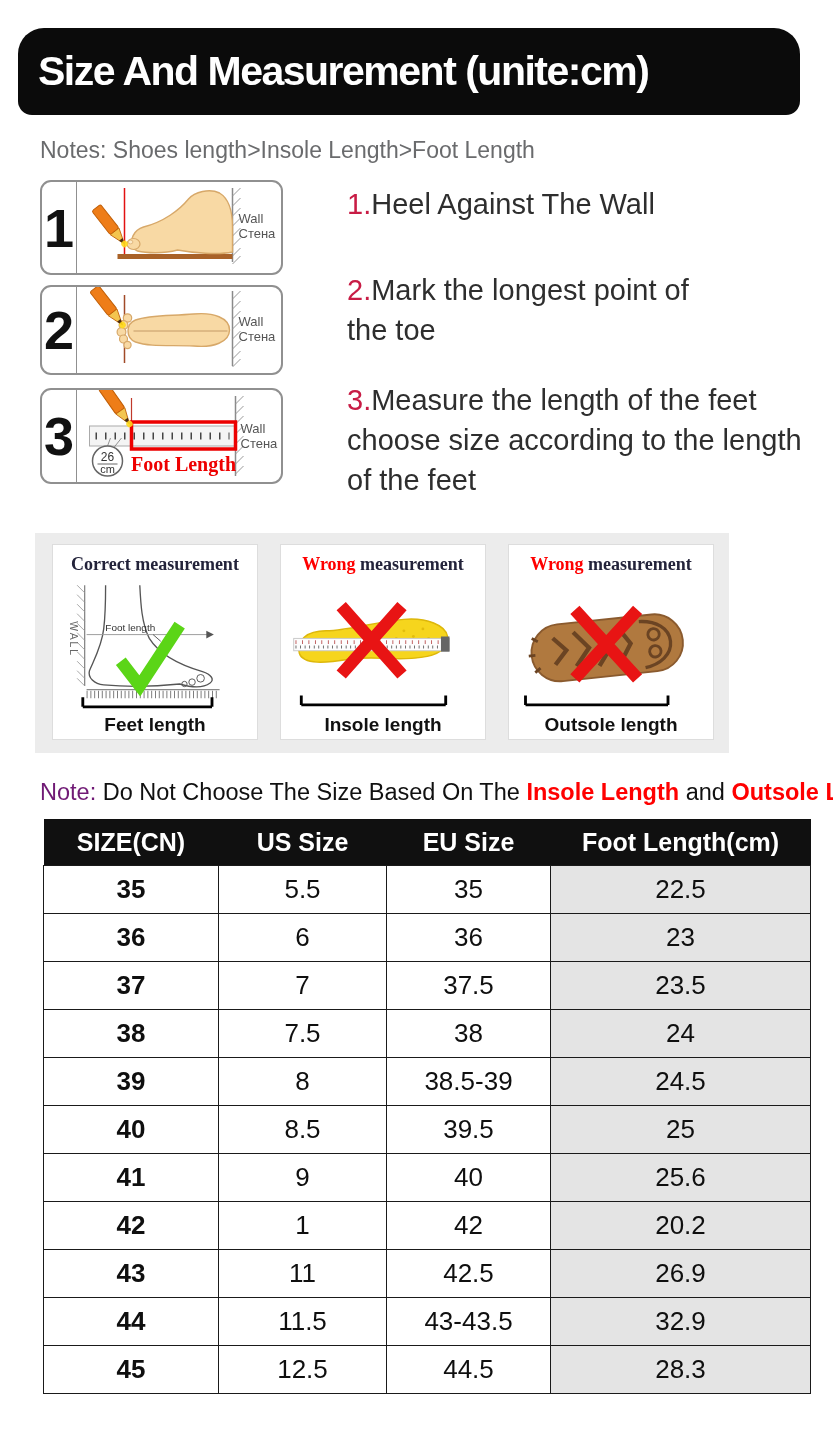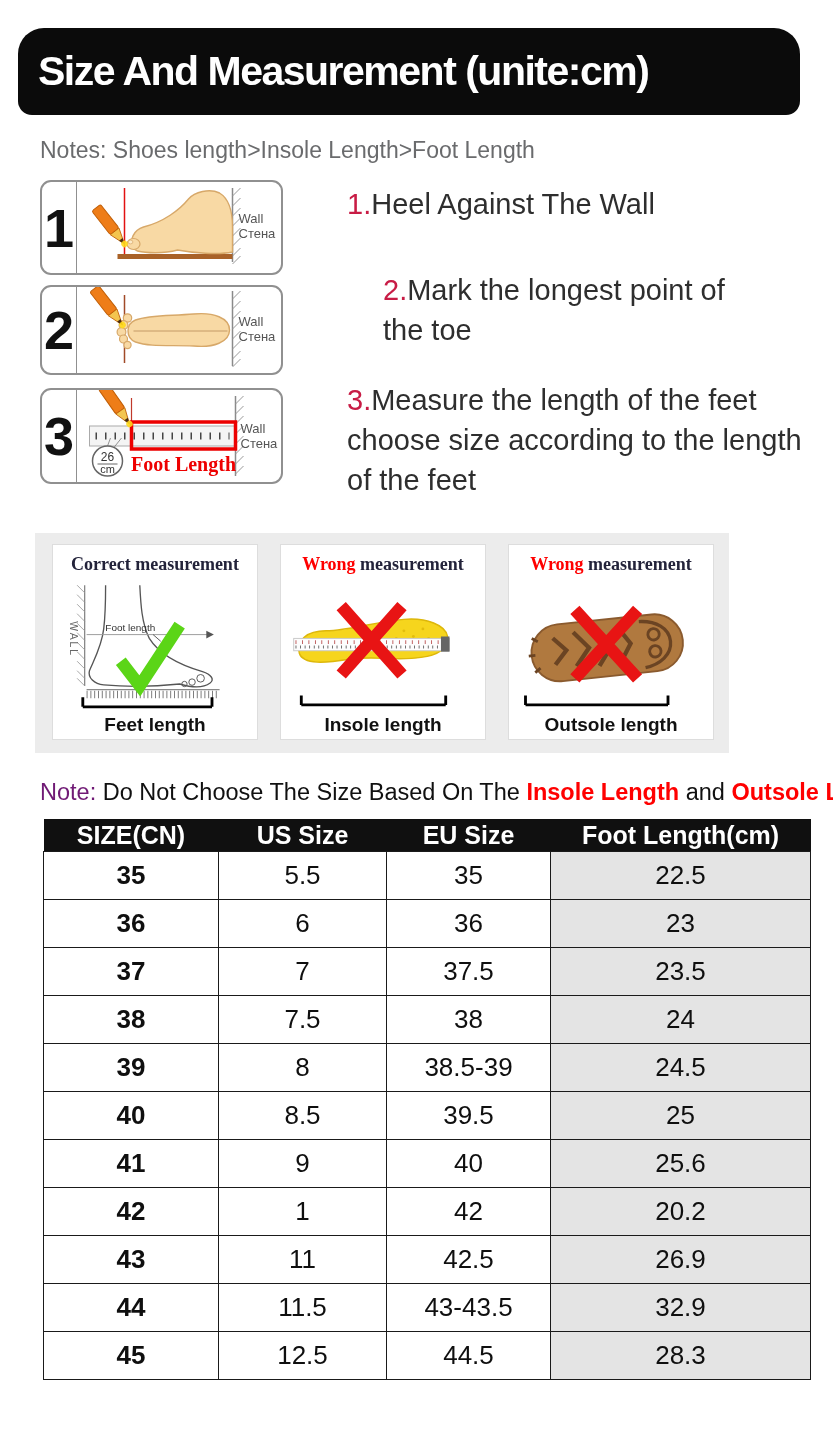--- a/index.html
+++ b/index.html
@@ -31,21 +31,21 @@
   .panel-num{
     width:34px;flex:none;border-right:1.5px solid #909090;
     display:flex;align-items:center;justify-content:center;
     font-size:54px;font-weight:800;color:#111;line-height:1;
   }
   .panel svg{flex:1;display:block;}
   .svg-label{font-size:13px;fill:#555;}
   .instructions{margin-left:64px;width:484px;font-size:29px;color:#2e2e2e;line-height:40px;}
   .instr .num{color:#c81c45;}
   .instr-1{margin-top:4px;}
-  .instr-2{margin-top:46px;width:382px;margin-left:36px;}
+  .instr-2{margin-top:46px;width:382px;}
   .instr-3{margin-top:30px;width:484px;}
   
   .comparison{
     margin:33px 0 0 35px;width:694px;box-sizing:border-box;background:#ececec;
     padding:11px 0 13px 17px;display:flex;
   }
   .cbox{
     width:206px;height:196px;flex:none;background:#fff;border:1px solid #ddd;
     box-sizing:border-box;margin-right:22px;text-align:center;
   }
@@ -58,21 +58,21 @@
   .clabel{font-size:19px;font-weight:600;color:#111;margin-top:-2px;}
   
   .note-line{margin:26px 0 0 40px;font-size:23.5px;color:#101010;white-space:nowrap;}
   .note-line .red{color:#701a75;}
   .note-line .redbold{color:#ff0000;font-weight:700;}
   
   table.size-table{
     margin:13px 0 0 43px;border-collapse:collapse;table-layout:fixed;width:767px;
   }
   .size-table thead th{
-    background:#101010;color:#fff;height:32px;font-weight:600;font-size:25px;
+    background:#101010;color:#fff;height:46px;font-weight:600;font-size:25px;
     border:none;padding:0;
   }
   .size-table tbody td{
     border:1.6px solid #1a1a1a;height:47px;text-align:center;
     font-size:26px;color:#0f0f0f;padding:0;
   }
   .size-table tbody td:first-child{font-weight:700;}
   .size-table tbody td:last-child{background:#e4e4e4;}
   .col1{width:175px;} .col2{width:168px;} .col3{width:164px;} .col4{width:260px;}
   .serif-red{font-family:"Liberation Serif", serif;font-weight:bold;fill:#ee0000;}

